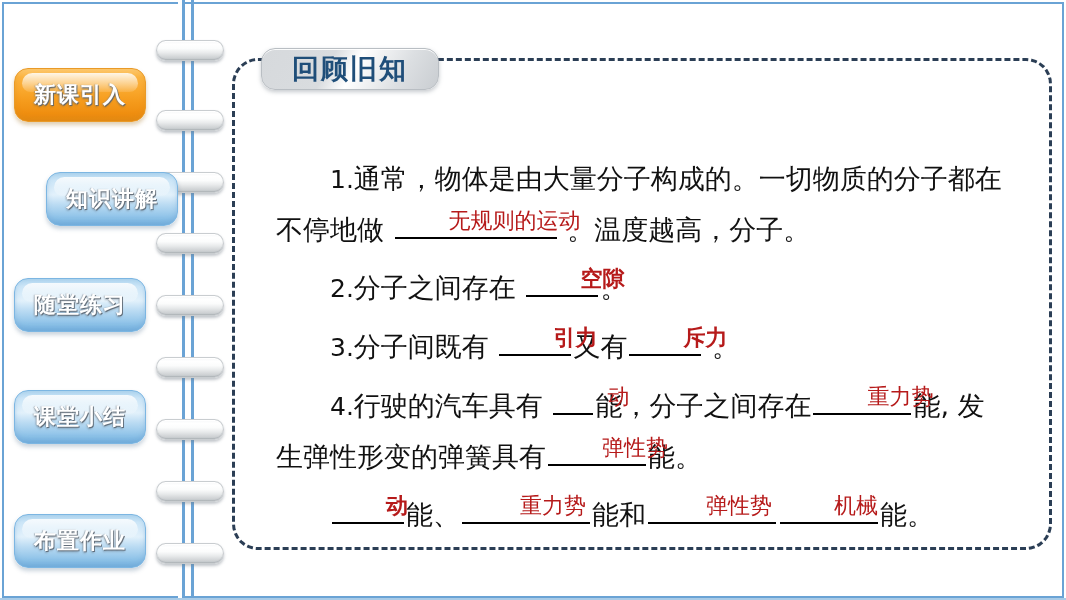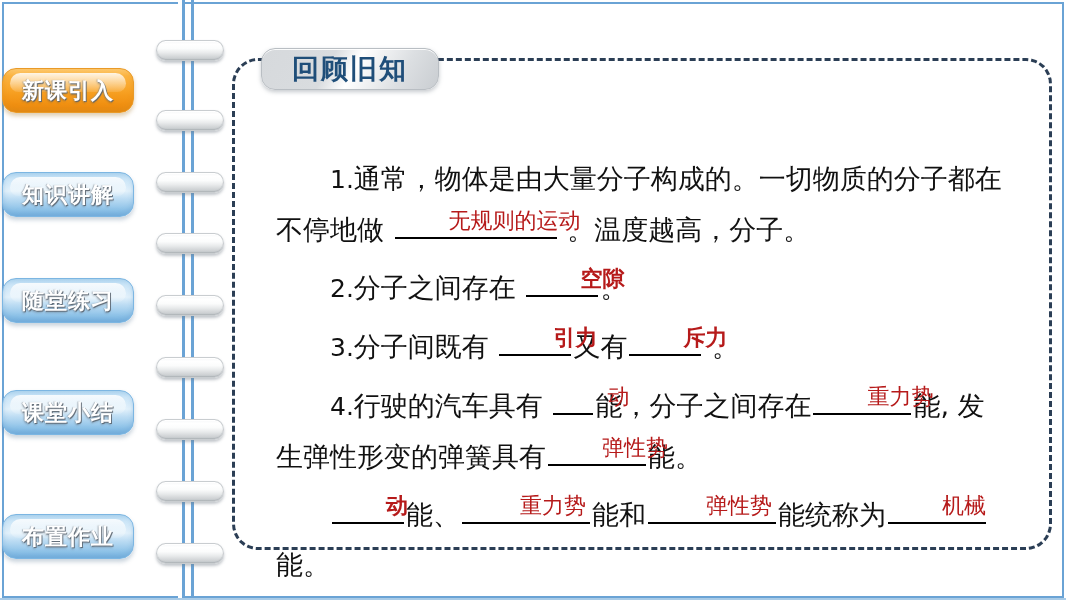--- a/index.html
+++ b/index.html
@@ -60,23 +60,23 @@
     box-shadow: 0 2px 3px rgba(110,120,130,0.42),
                 inset 0 1px 0 rgba(255,255,255,0.95),
                 inset 0 -1px 1px rgba(150,158,165,0.45);
     border: 1px solid #c9cdd0;
     box-sizing: border-box;
   }
 
   
   .nav-btn {
     position: absolute;
-    left: 2px;
+    left: 14px;
     width: 132px;
-    height: 45px;
+    height: 54px;
     border-radius: 14px;
     display: flex;
     align-items: center;
     justify-content: center;
     box-sizing: border-box;
     cursor: pointer;
   }
   .nav-btn .nav-label {
     position: relative;
     z-index: 3;
@@ -242,21 +242,21 @@
         <div class="ring" style="top: 419px;"></div>
         <div class="ring" style="top: 481px;"></div>
         <div class="ring" style="top: 543px;"></div>
       </div>
   </div>
 
   <div id="sidebar">
       <div class="nav-btn orange" style="top: 68px;">
         <span class="nav-label">新课引入</span>
       </div>
-      <div class="nav-btn blue" style="top: 172px;">
+      <div class="nav-btn blue" style="top: 172px; margin-left: 32px;">
         <span class="nav-label">知识讲解</span>
       </div>
       <div class="nav-btn blue" style="top: 278px;">
         <span class="nav-label">随堂练习</span>
       </div>
       <div class="nav-btn blue" style="top: 390px;">
         <span class="nav-label">课堂小结</span>
       </div>
       <div class="nav-btn blue" style="top: 502px; margin-top: 12px;">
         <span class="nav-label">布置作业</span>
@@ -267,17 +267,17 @@
 
   <div class="section-tab">
     <span class="tab-label">回顾旧知</span>
   </div>
 
   <div class="doc-text" id="doc-text">
       <div class="para indent"><span class="small-num">1.</span><span>通常，物体是由大量分子构成的。一切物质的分子都在不停地做 </span><span class="blank w5"><span class="ans">无规则的运动</span></span><span> 。温度越高，分子</span><span>。</span></div>
       <div class="para indent"><span class="small-num">2.</span><span>分子之间存在 </span><span class="blank w2"><span class="ans">空隙</span></span><span>。</span></div>
       <div class="para indent"><span class="small-num">3.</span><span>分子间既有 </span><span class="blank w2"><span class="ans">引力</span></span><span>又有</span><span class="blank w2"><span class="ans">斥力</span></span><span> 。</span></div>
       <div class="para indent"><span class="small-num">4.</span><span>行驶的汽车具有 </span><span class="blank w1"><span class="ans">动</span></span><span>能，分子之间存在</span><span class="blank w3"><span class="ans">重力势</span></span><span>能, 发生弹性形变的弹簧具有</span><span class="blank w3"><span class="ans">弹性势</span></span><span>能。</span></div>
-      <div class="para indent"><span class="blank w2"><span class="ans">动</span></span><span>能、</span><span class="blank w4"><span class="ans">重力势</span></span><span>能和</span><span class="blank w4"><span class="ans">弹性势</span></span><span>能统称为</span><span class="blank w3"><span class="ans">机械</span></span><span>能。</span></div>
+      <div class="para indent"><span class="blank w2"><span class="ans">动</span></span><span>能、</span><span class="blank w4"><span class="ans">重力势</span></span><span>能和</span><span class="blank w4"><span class="ans">弹性势</span></span><span class="blank w3"><span class="ans">机械</span></span><span>能。</span></div>
     </div>
 
   <div class="bottom-rule"></div>
 </div>
 
 </body></html>

